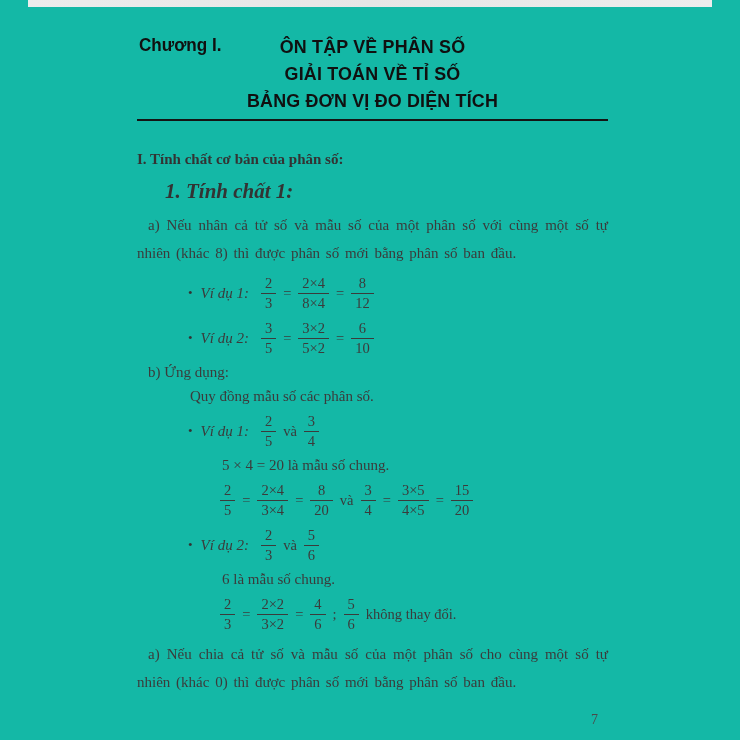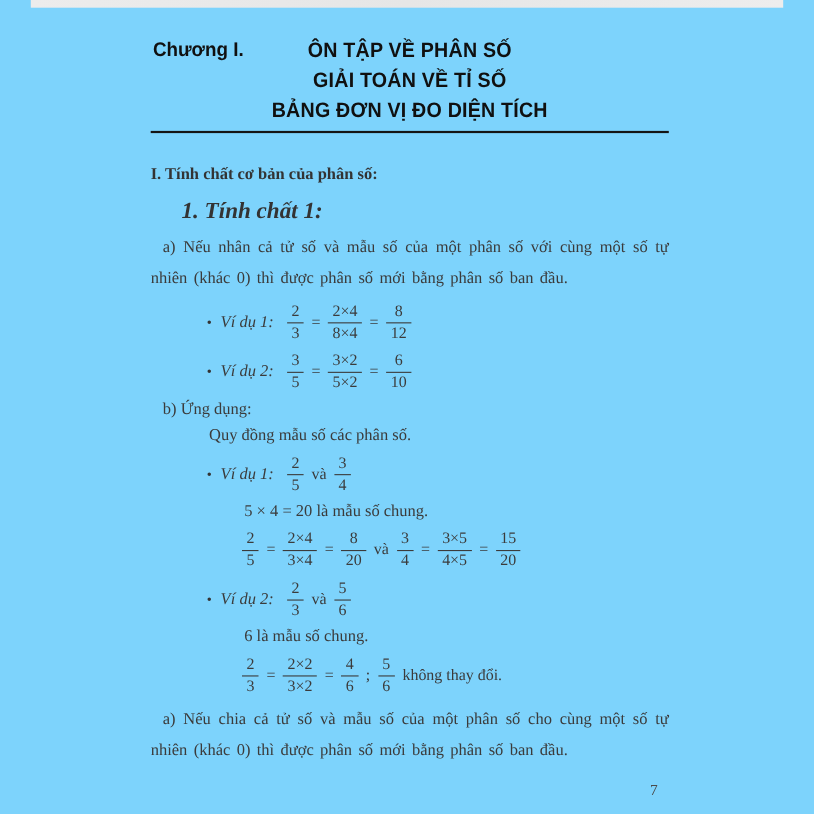--- a/index.html
+++ b/index.html
@@ -7,21 +7,21 @@
   body {
     width:740px; height:740px;
     font-family:"Liberation Serif", serif;
     color:#3b3b3b;
     overflow:hidden;
     position:relative;
   }
   .page {
     position:relative;
     width:740px; height:740px;
-    background:#7dd3fc;
+    background:#14b8a6;
   }
   .scan-strip {
     position:absolute;
     left:28px; top:0;
     width:684px; height:7px;
     background:linear-gradient(90deg,#ececec 0%,#e6e6e6 50%,#ededed 100%);
   }
   .content {
     position:absolute;
     left:137px; top:0;
@@ -146,21 +146,21 @@
       </div>
       <div class="header-rule"></div>
     </header>
 
     <main class="body-text">
 
       <p class="sec-heading">I. Tính chất cơ bản của phân số:</p>
 
       <p class="sub-heading">1. Tính chất 1:</p>
 
-      <p class="para">a) Nếu nhân cả tử số và mẫu số của một phân số với cùng một số tự nhiên (khác 0) thì được phân số mới bằng phân số ban đầu.</p>
+      <p class="para">a) Nếu nhân cả tử số và mẫu số của một phân số với cùng một số tự nhiên (khác 8) thì được phân số mới bằng phân số ban đầu.</p>
 
       <div class="example-row">
         <span class="bullet">•</span>
         <span class="ex-label">Ví dụ 1:</span>
         <span class="math">
             <span class="frac">
               <span class="num">2</span>
               <span class="den">3</span>
             </span>
             <span class="mtext">=</span>

